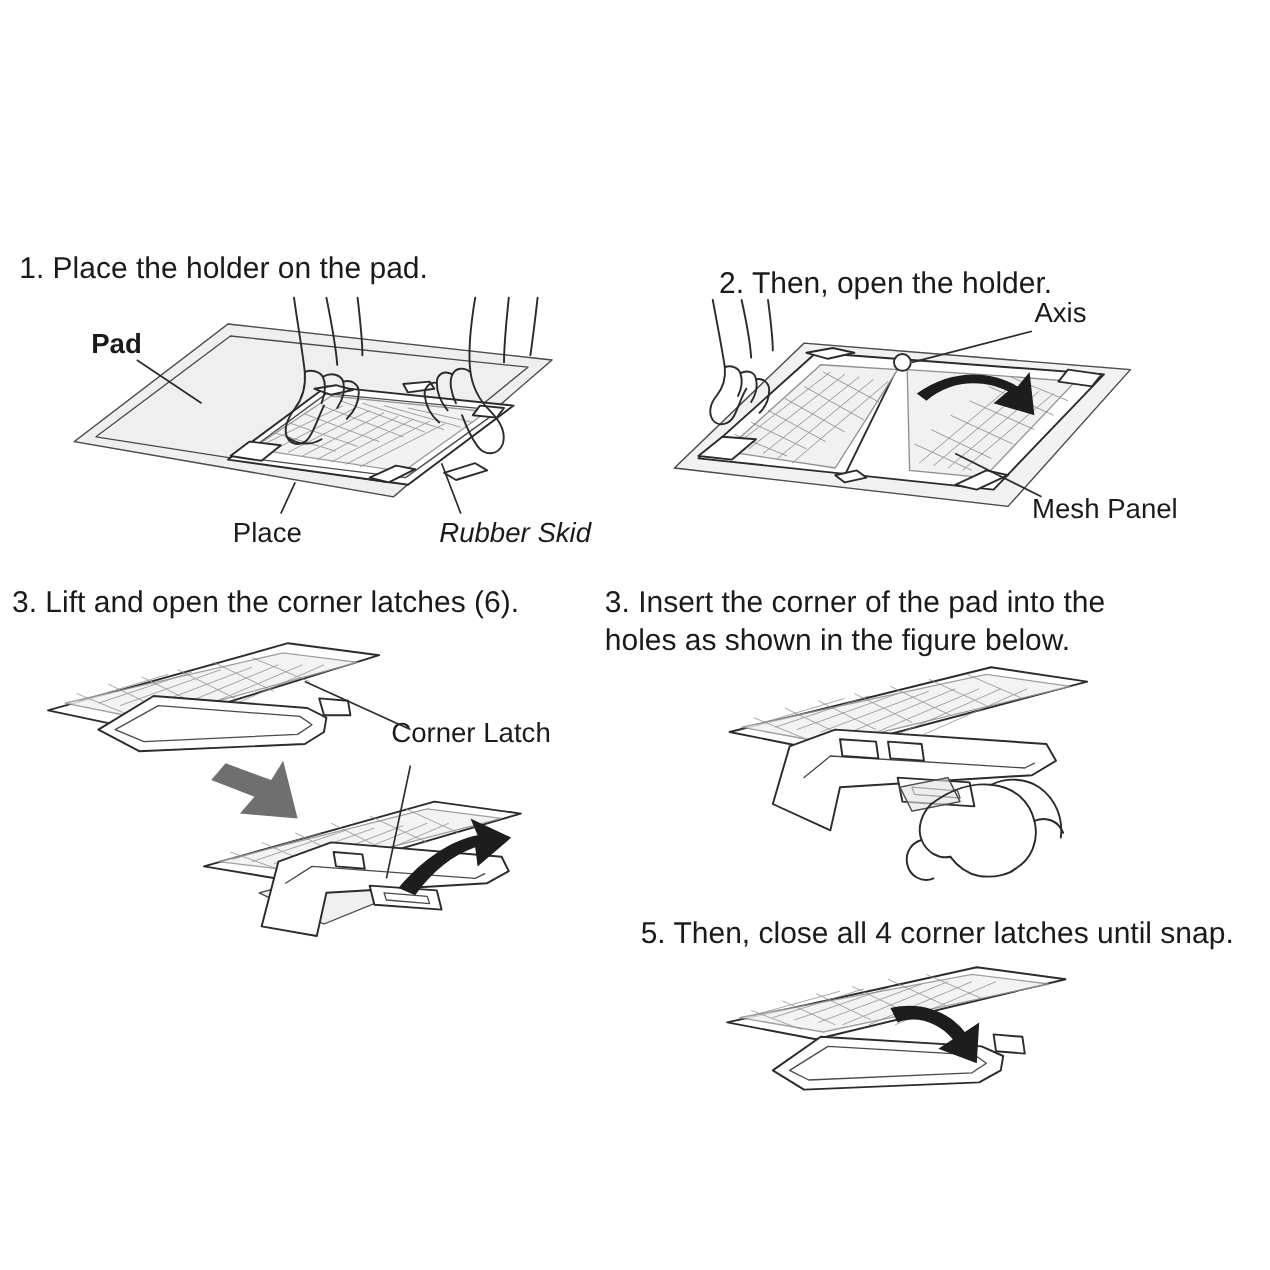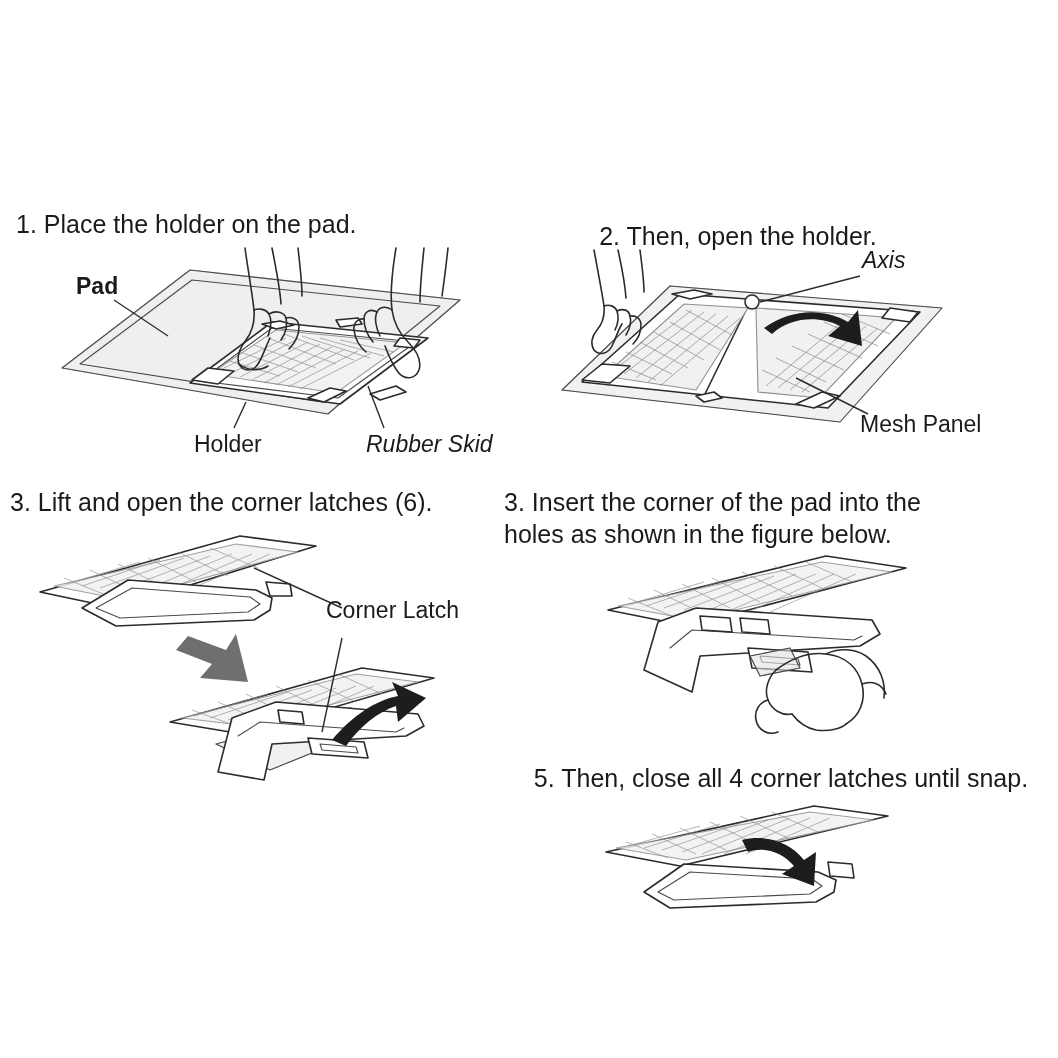--- a/index.html
+++ b/index.html
@@ -111,21 +111,21 @@
     </svg>
   </div>
 
   <div class="callout" style="left:76px; top:272px;font-weight:bold;">Pad</div>
   <div class="fig" style="left:110px; top:296px; width:70px; height:44px;">
     <svg width="70" height="44" viewBox="0 0 70 44">
         <path class="leader" d="M4,4 L58,40"></path>
       </svg>
   </div>
 
-  <div class="callout" style="left:194px; top:430px;">Holder</div>
+  <div class="callout" style="left:194px; top:430px;">Place</div>
   <div class="fig" style="left:226px; top:398px; width:40px; height:34px;">
     <svg width="40" height="34" viewBox="0 0 40 34">
         <path class="leader" d="M8,30 L20,4"></path>
       </svg>
   </div>
 
   <div class="callout" style="left:366px; top:430px;font-style:italic;">Rubber Skid</div>
   <div class="fig" style="left:362px; top:380px; width:50px; height:52px;">
     <svg width="50" height="52" viewBox="0 0 50 52">
         <path class="leader" d="M22,48 L6,6"></path>
@@ -185,21 +185,21 @@
         <path d="M42,0 C46,22 50,42 52,56 C53,66 50,74 45,80 C40,86 38,94 42,100 C47,106 56,104 60,96 C64,88 66,80 70,74"></path>
         <path d="M52,56 C57,54 63,56 65,61 C67,67 66,74 63,80"></path>
         <path d="M65,61 C71,58 77,60 78,66 C80,73 77,80 74,85"></path>
         <path d="M78,66 C84,65 89,69 89,75 C89,83 85,90 81,94"></path>
         <path d="M66,0 C70,18 73,34 74,48"></path>
         <path d="M88,0 C90,16 92,30 92,42"></path>
       </g>
     </svg>
   </div>
 
-  <div class="callout" style="left:862px; top:246px;font-style:italic;">Axis</div>
+  <div class="callout" style="left:862px; top:246px;">Axis</div>
   <div class="fig" style="left:756px; top:272px; width:110px; height:36px;">
     <svg width="110" height="36" viewBox="0 0 110 36">
         <path class="leader" d="M104,4 L4,30"></path>
       </svg>
   </div>
 
   <div class="callout" style="left:860px; top:410px;">Mesh Panel</div>
   <div class="fig" style="left:790px; top:372px; width:86px; height:46px;">
     <svg width="86" height="46" viewBox="0 0 86 46">
         <path class="leader" d="M78,42 L6,6"></path>

